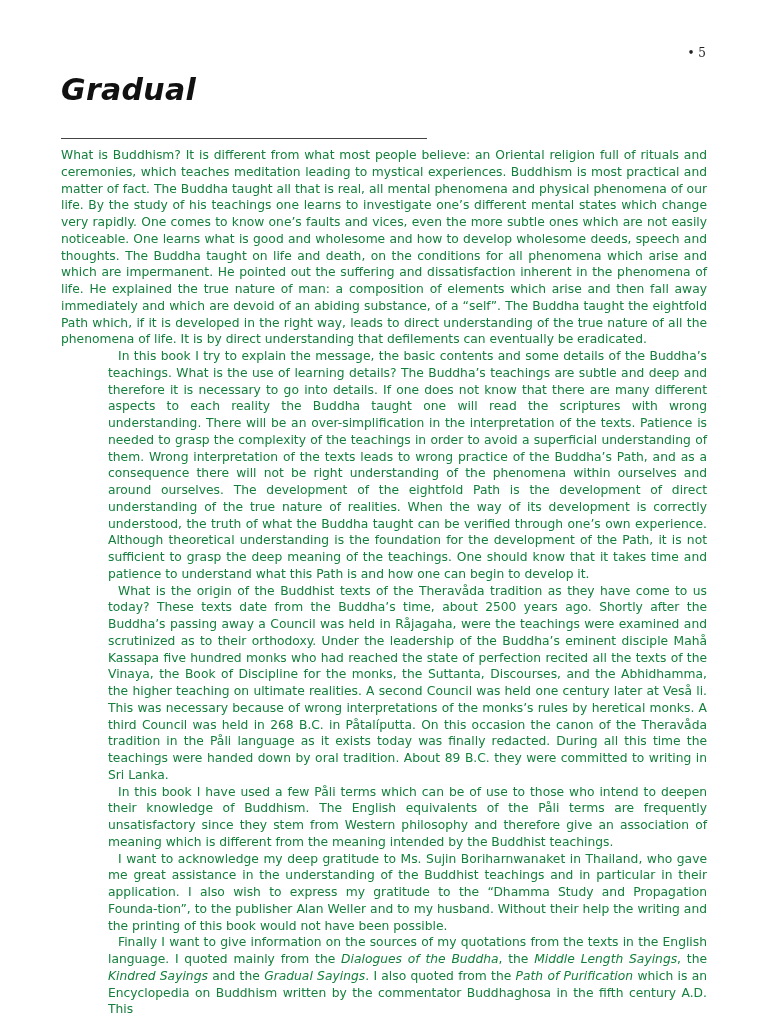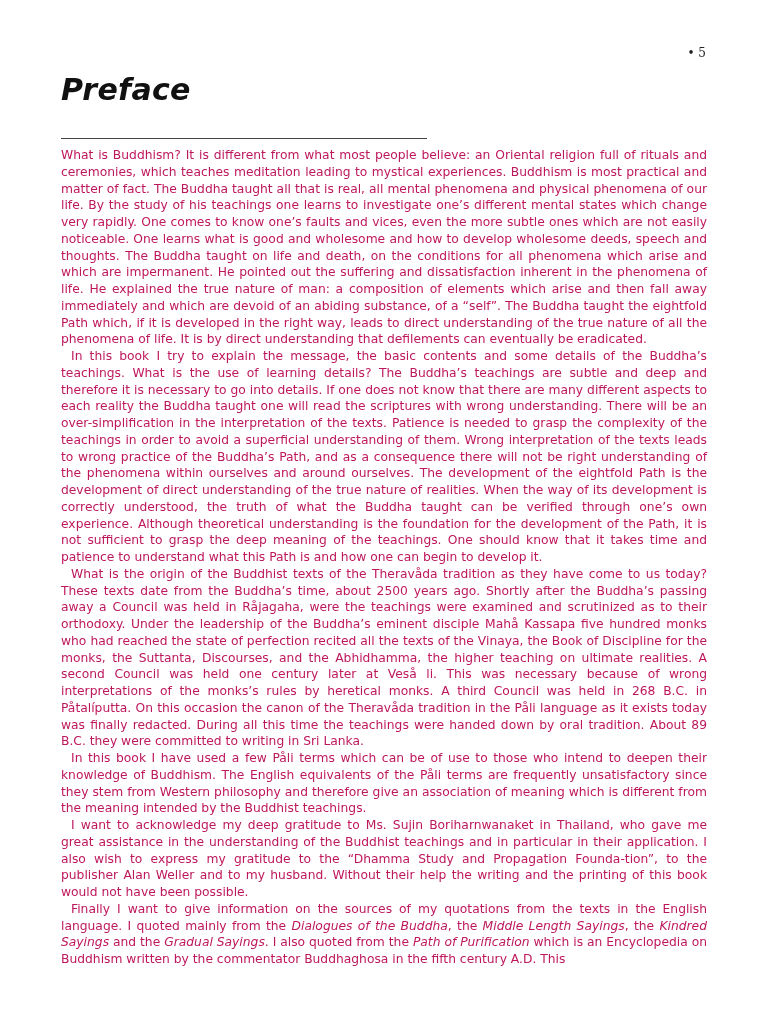--- a/index.html
+++ b/index.html
@@ -43,39 +43,40 @@
       border-top: 1.5px solid #444;
     }
     .body-text {
       position: absolute;
       top: 147px;
       left: 61px;
       width: 646px;
       font-family: "DejaVu Sans", sans-serif;
       font-size: 12.3px;
       line-height: 16.75px;
-      color: #be185d;
+      color: #15803d;
     }
     .body-text p {
       margin: 0;
       text-align: justify;
       hyphens: manual;
     }
     .body-text p.indent {
       text-indent: 10px;
+      margin-left: 47px;
     }
     .body-text em {
     }
   </style>
 </head>
 <body>
 
 <div class="page-number">• 5</div>
 
-<h1 class="page-title">Preface</h1>
+<h1 class="page-title">Gradual</h1>
 
 <div class="rule"></div>
 
 <div class="body-text">
   <p>What is Buddhism? It is different from what most people believe: an Oriental religion full of rituals and ceremonies, which teaches meditation leading to mystical experiences. Buddhism is most practical and matter of fact. The Buddha taught all that is real, all mental phenomena and physical phenomena of our life. By the study of his teachings one learns to investigate one’s different mental states which change very rapidly. One comes to know one’s faults and vices, even the more subtle ones which are not easily noticeable. One learns what is good and wholesome and how to develop wholesome deeds, speech and thoughts. The Buddha taught on life and death, on the conditions for all phenomena which arise and which are impermanent. He pointed out the suffering and dissatisfaction inherent in the phenomena of life. He explained the true nature of man: a composition of elements which arise and then fall away immediately and which are devoid of an abiding substance, of a “self”. The Buddha taught the eightfold Path which, if it is developed in the right way, leads to direct understanding of the true nature of all the phenomena of life. It is by direct understanding that defilements can eventually be eradicated.</p>
   <p class="indent">In this book I try to explain the message, the basic contents and some details of the Buddha’s teachings. What is the use of learning details? The Buddha’s teachings are subtle and deep and therefore it is necessary to go into details. If one does not know that there are many different aspects to each reality the Buddha taught one will read the scriptures with wrong understanding. There will be an over-simplification in the interpretation of the texts. Patience is needed to grasp the complexity of the teachings in order to avoid a superficial understanding of them. Wrong interpretation of the texts leads to wrong practice of the Buddha’s Path, and as a consequence there will not be right understanding of the phenomena within ourselves and around ourselves. The development of the eightfold Path is the development of direct understanding of the true nature of realities. When the way of its development is correctly understood, the truth of what the Buddha taught can be verified through one’s own experience. Although theoretical understanding is the foundation for the development of the Path, it is not sufficient to grasp the deep meaning of the teachings. One should know that it takes time and patience to understand what this Path is and how one can begin to develop it.</p>
   <p class="indent">What is the origin of the Buddhist texts of the Theravåda tradition as they have come to us today? These texts date from the Buddha’s time, about 2500 years ago. Shortly after the Buddha’s passing away a Council was held in Råjagaha, were the teachings were examined and scrutinized as to their orthodoxy. Under the leadership of the Buddha’s eminent disciple Mahå Kassapa five hundred monks who had reached the state of perfection recited all the texts of the Vinaya, the Book of Discipline for the monks, the Suttanta, Discourses, and the Abhidhamma, the higher teaching on ultimate realities. A second Council was held one century later at Veså li. This was necessary because of wrong interpretations of the monks’s rules by heretical monks. A third Council was held in 268 B.C. in Påtalíputta. On this occasion the canon of the Theravåda tradition in the Påli language as it exists today was finally redacted. During all this time the teachings were handed down by oral tradition. About 89 B.C. they were committed to writing in Sri Lanka.</p>
   <p class="indent">In this book I have used a few Påli terms which can be of use to those who intend to deepen their knowledge of Buddhism. The English equivalents of the Påli terms are frequently unsatisfactory since they stem from Western philosophy and therefore give an association of meaning which is different from the meaning intended by the Buddhist teachings.</p>
   <p class="indent">I want to acknowledge my deep gratitude to Ms. Sujin Boriharnwanaket in Thailand, who gave me great assistance in the understanding of the Buddhist teachings and in particular in their application. I also wish to express my gratitude to the “Dhamma Study and Propagation Founda-­tion”, to the publisher Alan Weller and to my husband. Without their help the writing and the printing of this book would not have been possible.</p>
   <p class="indent" id="sources-paragraph">

